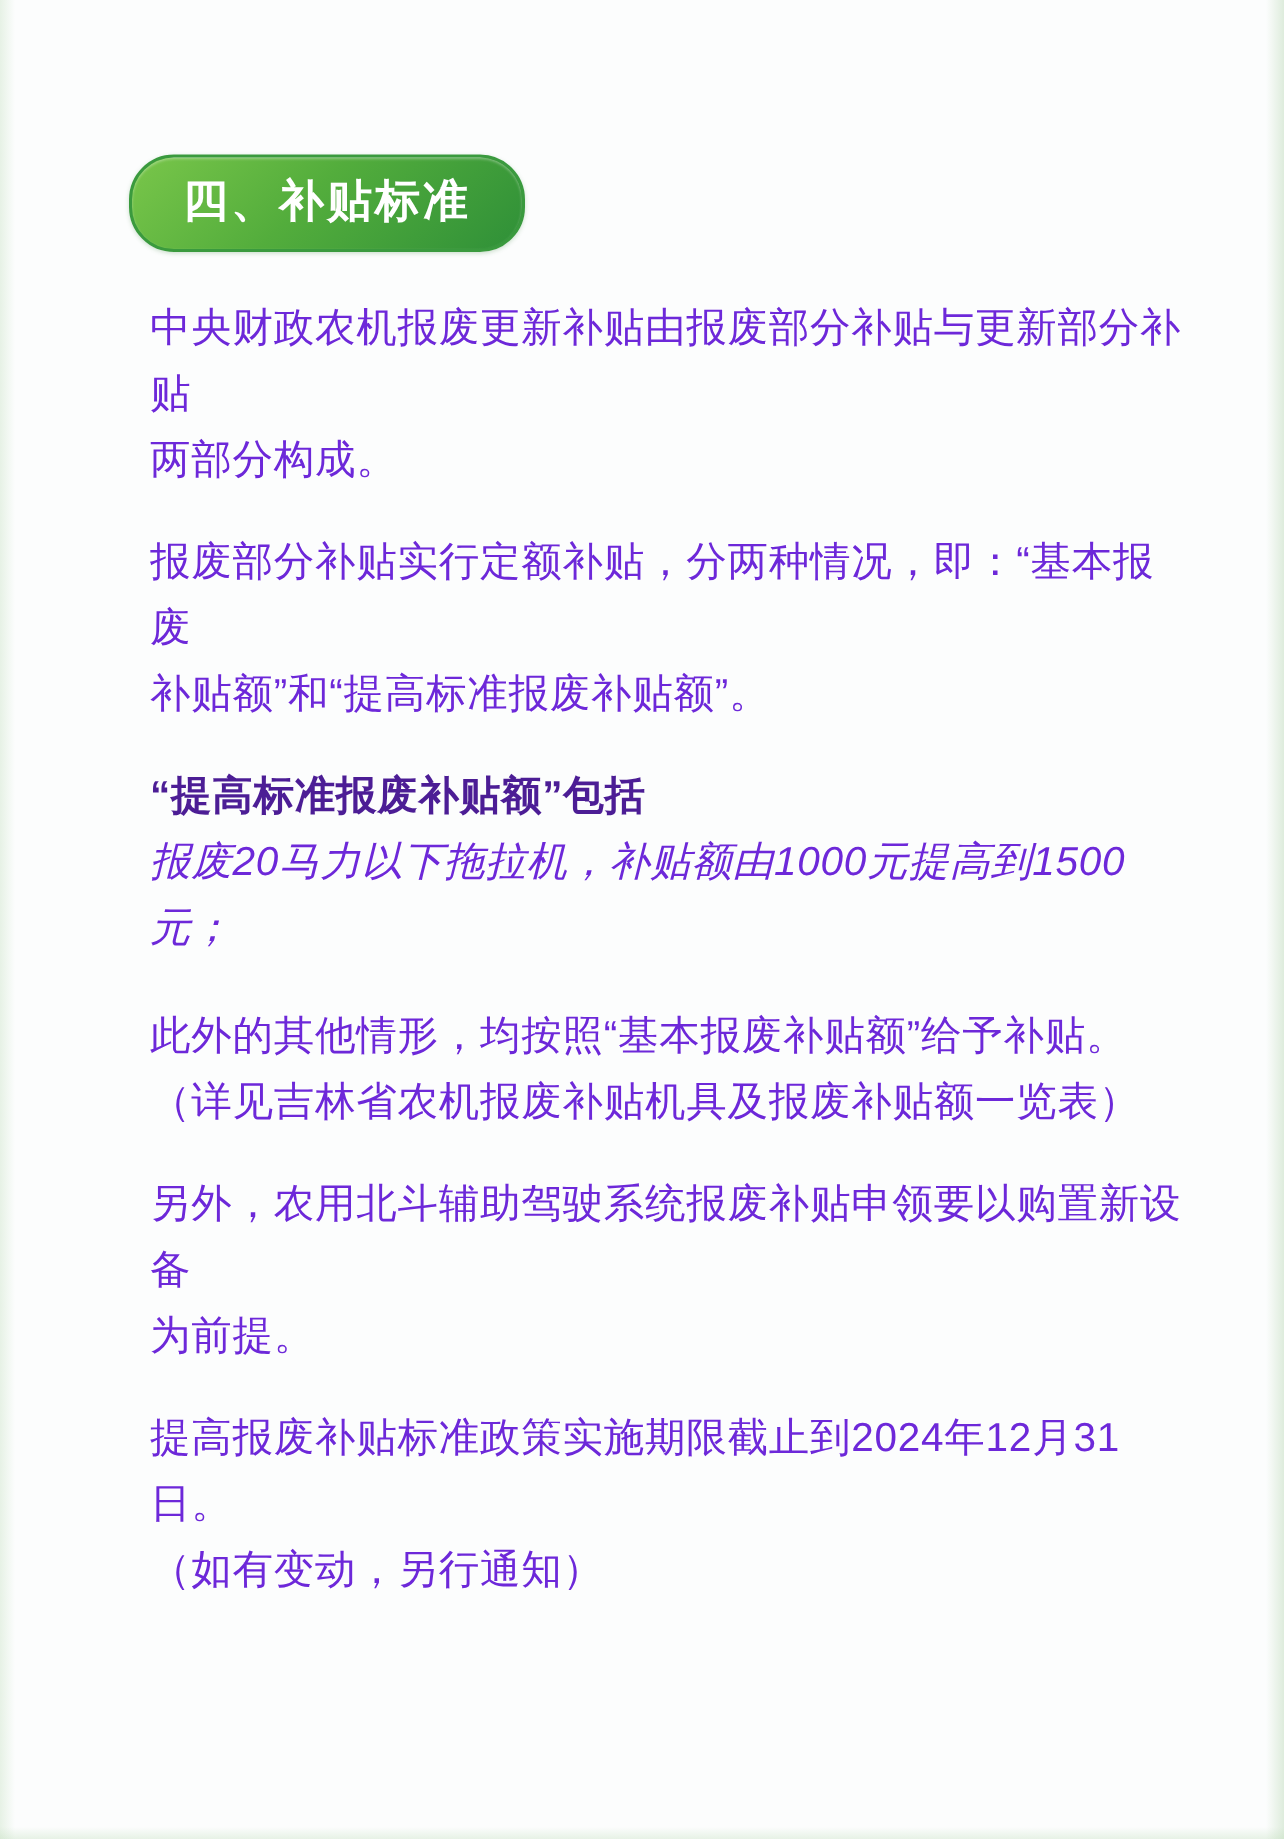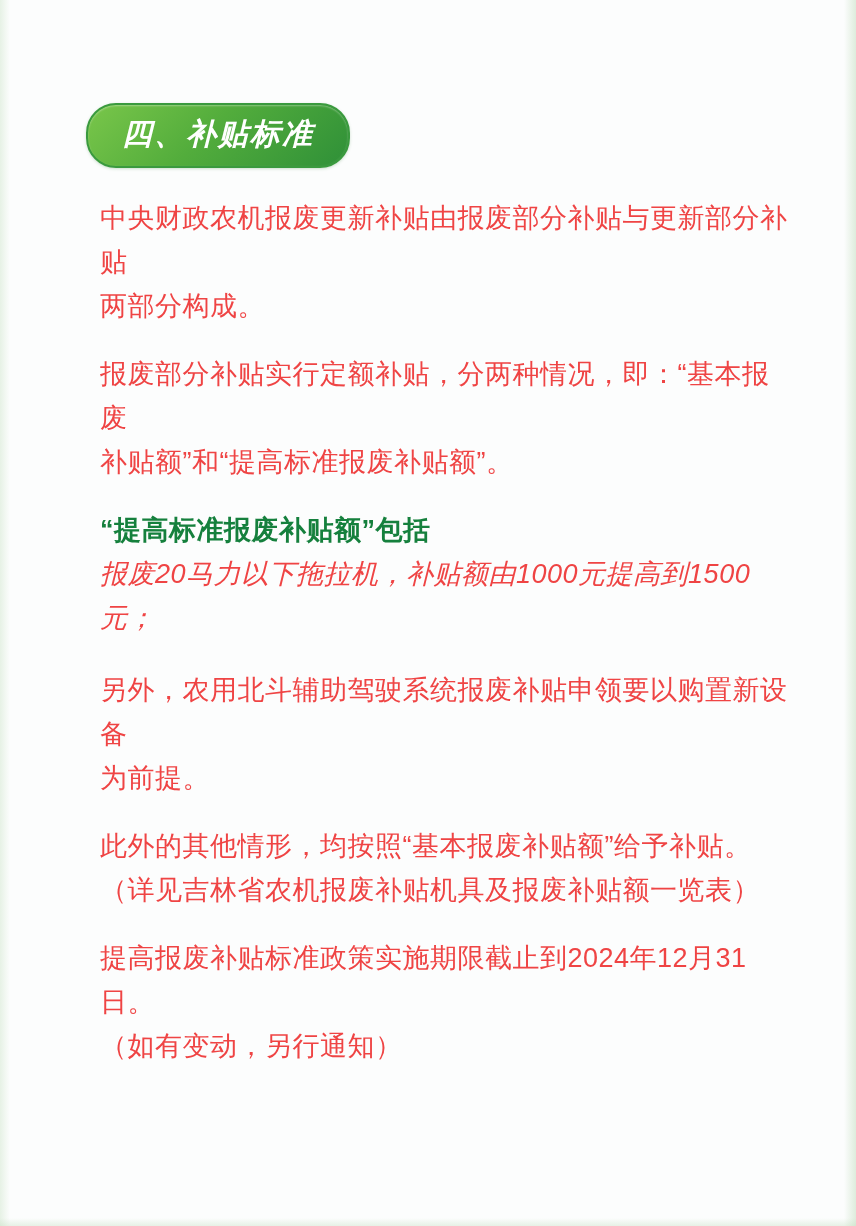--- a/index.html
+++ b/index.html
@@ -38,36 +38,35 @@
     margin-bottom: 28px;
     padding: 9px 34px 11px 34px;
     border-radius: 30px;
     background: linear-gradient(135deg, #79c64a 0%, #53ad3c 45%, #2f9038 100%);
     border: 2px solid #3a9a3e;
     box-shadow: inset 0 1px 2px rgba(255,255,255,0.35), 0 1px 3px rgba(60,130,60,0.25);
     color: #ffffff;
     font-size: 30px;
     font-weight: bold;
     letter-spacing: 2px;
-    font-style: italic;
   }
 
   .para {
     width: 692px;
     font-size: 27px;
     line-height: 44px;
     letter-spacing: 0.5px;
-    color: #ef4444;
+    color: #6d28d9;
     white-space: pre-line;
     margin-bottom: 24px;
   }
 
   .para.gap-large { }
 
-  .para.bold-lead { margin-bottom: 0; font-weight: bold; color: #15803d; }
+  .para.bold-lead { margin-bottom: 0; font-weight: bold; color: #4c1d95; }
   .para.after-bold { margin-bottom: 28px; font-style: italic; }
 </style>
 </head>
 <body>
 
 <div class="page">
   <div class="edge edge-left"></div>
   <div class="edge edge-right"></div>
   <div class="edge edge-bottom"></div>
 
@@ -79,25 +78,25 @@
 两部分构成。</div>
 
     <div class="para gap-large">报废部分补贴实行定额补贴，分两种情况，即：“基本报废
 补贴额”和“提高标准报废补贴额”。</div>
 
     <div class="para bold-lead">“提高标准报废补贴额”包括</div>
 
     <div class="para after-bold">报废20马力以下拖拉机，补贴额由1000元提高到1500元；</div>
 
 
+    <div class="para">此外的其他情形，均按照“基本报废补贴额”给予补贴。
+（详见吉林省农机报废补贴机具及报废补贴额一览表）</div>
+
     <div class="para">另外，农用北斗辅助驾驶系统报废补贴申领要以购置新设备
 为前提。</div>
-
-    <div class="para">此外的其他情形，均按照“基本报废补贴额”给予补贴。
-（详见吉林省农机报废补贴机具及报废补贴额一览表）</div>
 
     <div class="para">提高报废补贴标准政策实施期限截止到2024年12月31日。
 （如有变动，另行通知）</div>
 
     
 
   </div>
 </div>
 
 </body></html>

